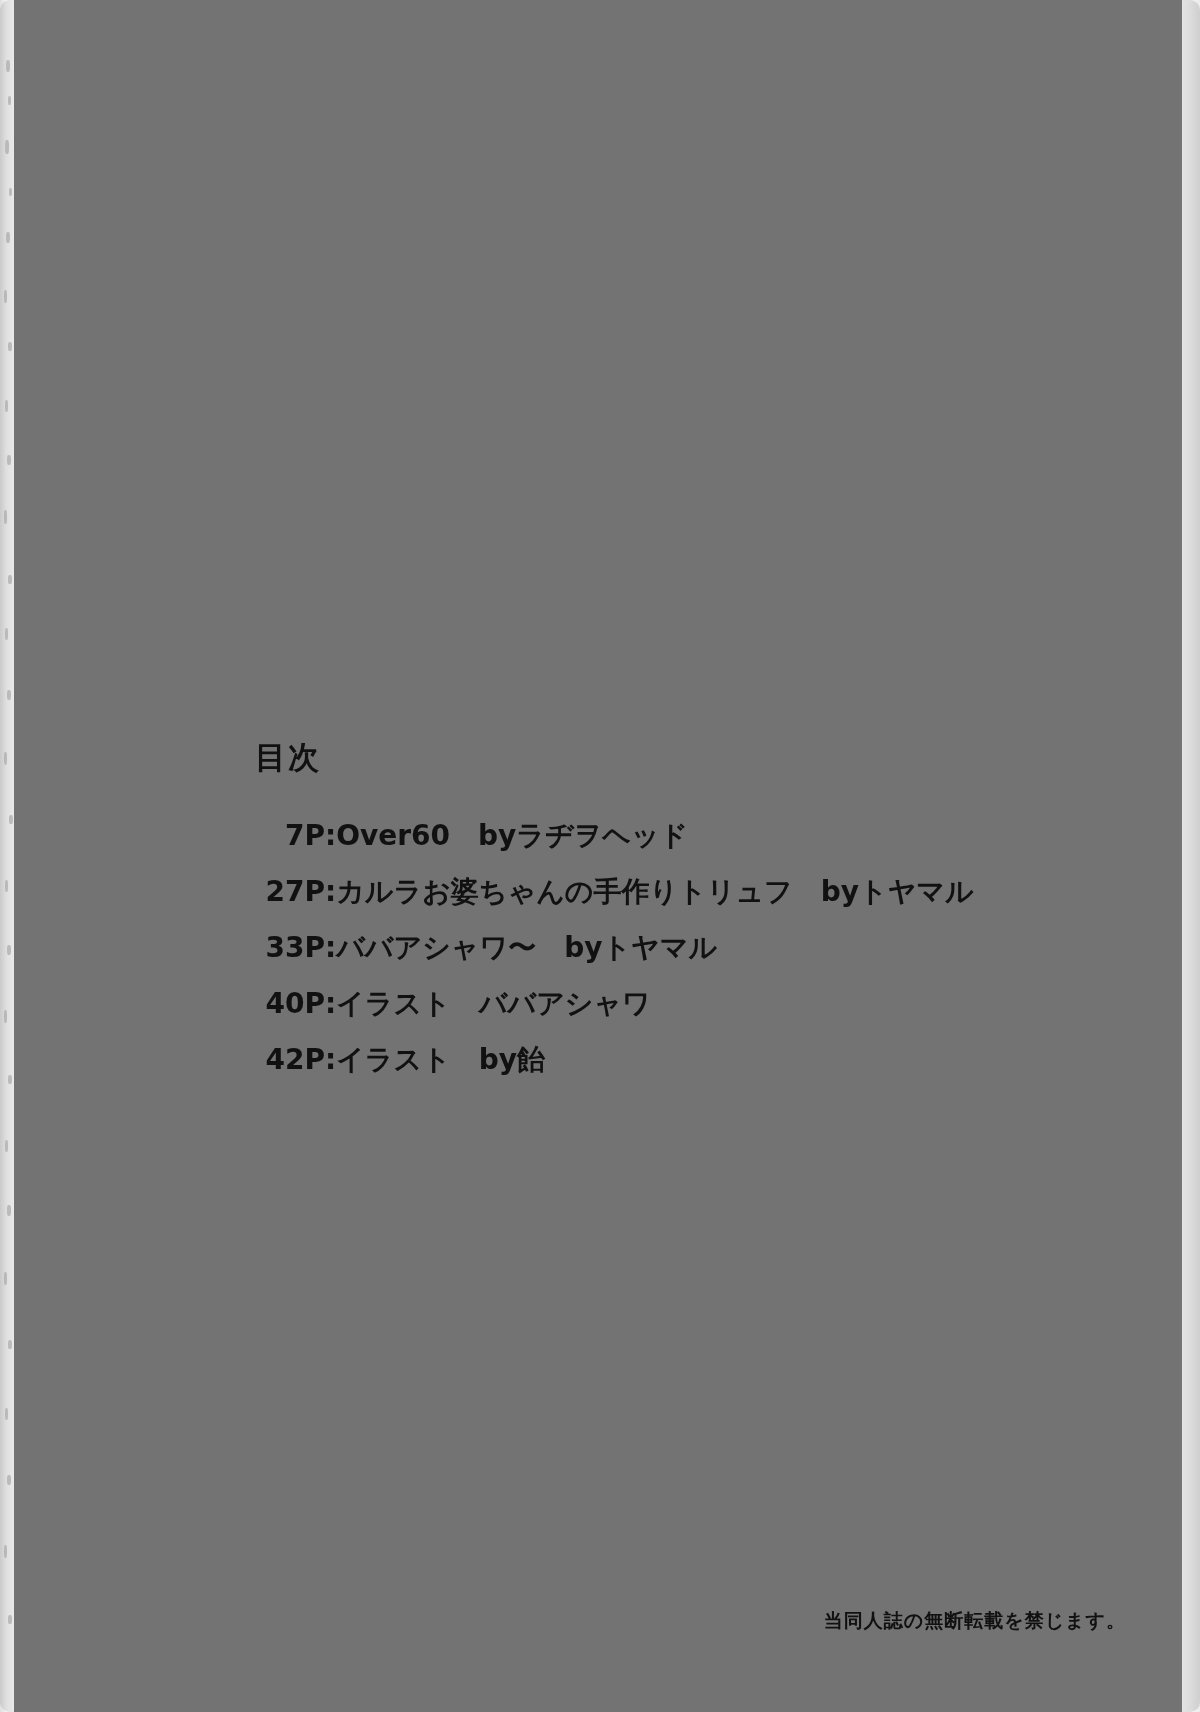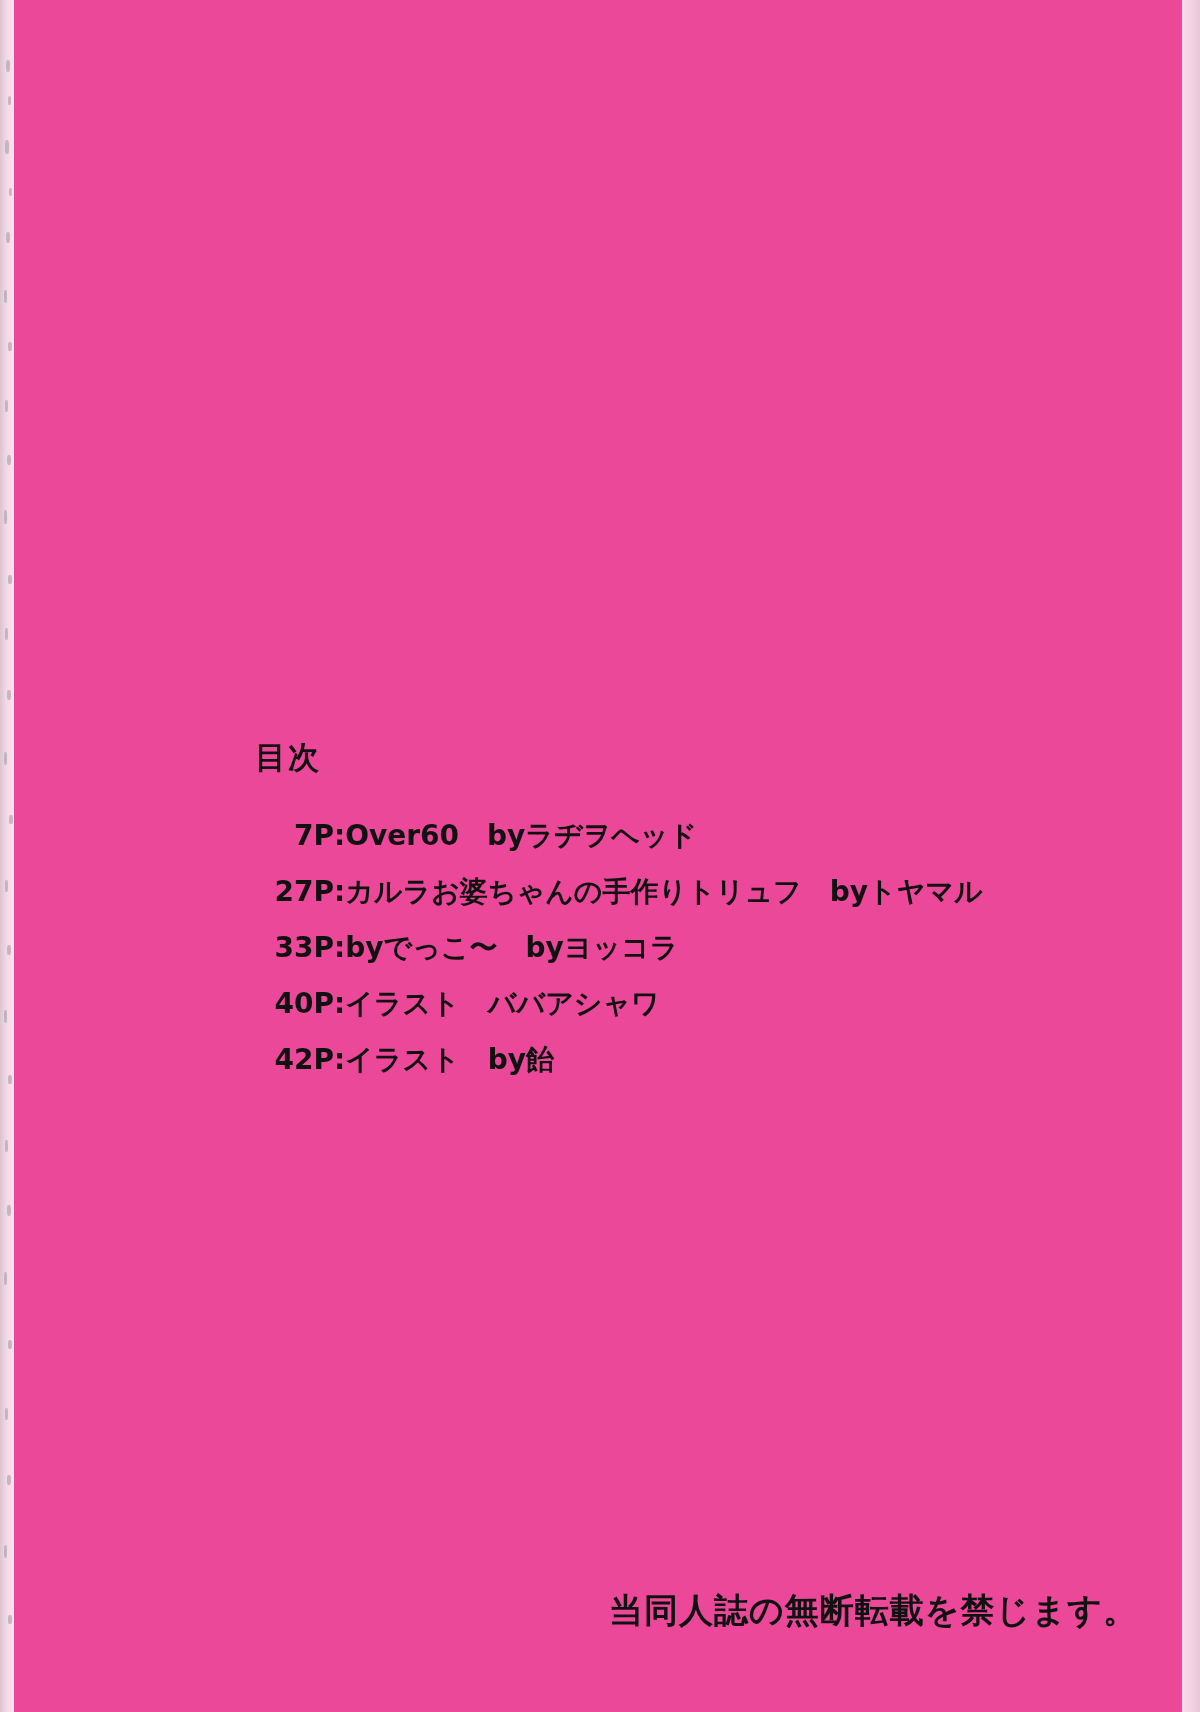--- a/index.html
+++ b/index.html
@@ -15,21 +15,22 @@
     position: relative;
   }
 
   
   #page {
     position: absolute;
     left: 0;
     top: 0;
     width: 1200px;
     height: 1712px;
-    background: #ec4899;
+    background: #737373;
+    border-radius: 10px;
   }
 
   
   #scan-edge-left {
     position: absolute;
     left: 0;
     top: 0;
     width: 14px;
     height: 1712px;
     background: linear-gradient(to right, #d9d9d9 0%, #f2f2f2 45%, #ffffff 100%);
@@ -64,21 +65,21 @@
     font-size: 31px;
     font-weight: bold;
     letter-spacing: 2px;
     color: #111111;
     margin: 0 0 48px 0;
     line-height: 1.1;
   }
 
   #toc-list {
     list-style: none;
-    margin: 17px;
+    margin: 8px;
     padding: 0;
   }
   #toc-list li {
     font-size: 28px;
     font-weight: bold;
     color: #111111;
     line-height: 1.0;
     margin-bottom: 28px;
     white-space: nowrap;
   }
@@ -89,23 +90,23 @@
   }
   #toc-list li .sep {
     display: inline;
   }
   #toc-list li .ttl {
     display: inline;
   }
 
   #footer-notice {
     position: absolute;
-    right: 62px;
+    right: 74px;
     bottom: 78px;
-    font-size: 34px;
+    font-size: 19px;
     font-weight: bold;
     color: #111111;
     letter-spacing: 1px;
     white-space: nowrap;
     font-family: Liberation Mono, monospace;
   }
 </style>
 </head>
 <body>
 
@@ -147,21 +148,21 @@
     <h1 id="toc-heading">目次</h1>
 
     <ul id="toc-list">
       <li>
         <span class="pg">7P</span><span class="sep">:</span><span class="ttl">Over60　byラヂヲヘッド</span>
       </li>
       <li>
         <span class="pg">27P</span><span class="sep">:</span><span class="ttl">カルラお婆ちゃんの手作りトリュフ　byトヤマル</span>
       </li>
       <li>
-        <span class="pg">33P</span><span class="sep">:</span><span class="ttl">byでっこ〜　byヨッコラ</span>
+        <span class="pg">33P</span><span class="sep">:</span><span class="ttl">ババアシャワ〜　byトヤマル</span>
       </li>
       <li>
         <span class="pg">40P</span><span class="sep">:</span><span class="ttl">イラスト　ババアシャワ</span>
       </li>
       <li>
         <span class="pg">42P</span><span class="sep">:</span><span class="ttl">イラスト　by飴</span>
       </li>
     </ul>
   </div>
 

